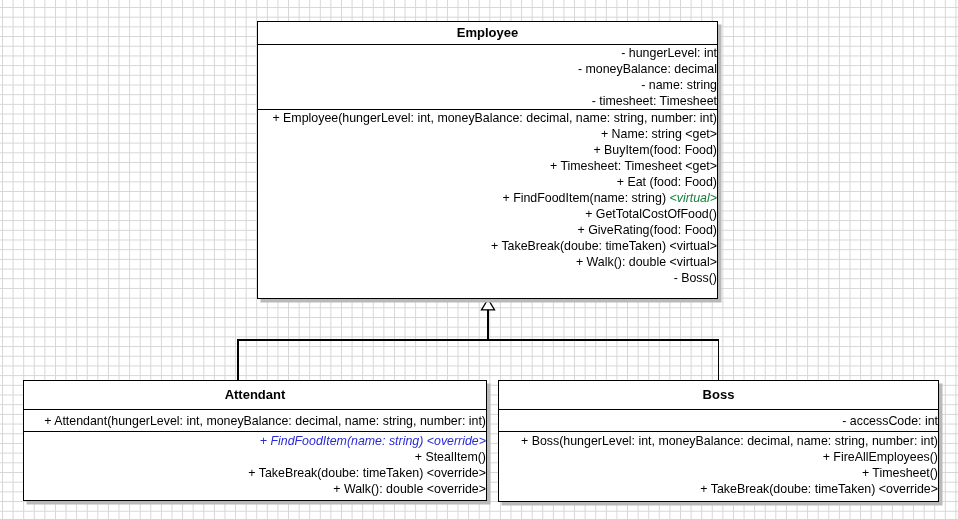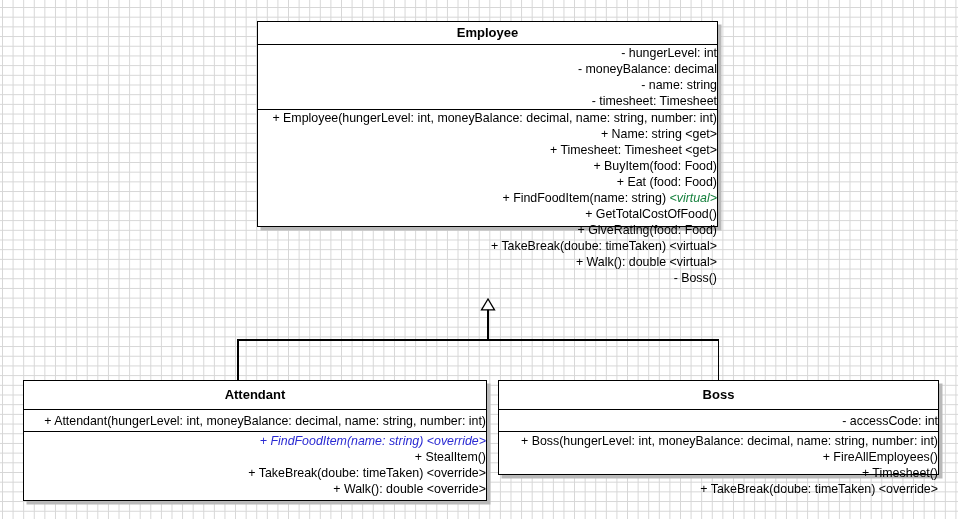--- a/index.html
+++ b/index.html
@@ -49,24 +49,24 @@
     white-space: nowrap;
     overflow: hidden;
     text-align: right;
   }
   .row.center-v { line-height: 22px; }
   .blue-italic { color: #2a2ad2; font-style: italic; }
   .ann { font-style: italic; }
   .ann.blue { color: #15803d; }
 
   
-  #box-employee  { left: 257px; top: 21px;  width: 461px; height: 206px; }
+  #box-employee  { left: 257px; top: 21px;  width: 461px; height: 278px; }
   #box-employee .uml-title { height: 23px; line-height: 21px; }
   #box-attendant { left: 23px;   top: 380px; width: 464px; height: 121px; }
-  #box-boss      { left: 498px; top: 380px; width: 441px; height: 95px; }
+  #box-boss      { left: 498px; top: 380px; width: 441px; height: 122px; }
   #box-attendant .uml-title, #box-boss .uml-title { height: 29px; line-height: 28px; }
   .single-row-compartment { height: 22px; }
   .methods-4 { padding-top: 1px; }
 
   
   .conn-line { position: absolute; background: #000000; }
   #conn-stem   { left: 487px;   top: 309px; width: 1.5px; height: 31px; }
   #conn-hbar   { left: 237px;   top: 339px; width: 482px; height: 1.5px; }
   #conn-drop-l { left: 237px;   top: 339px; width: 1.5px; height: 41px; }
   #conn-drop-r { left: 717.5px; top: 339px; width: 1.5px; height: 41px; }
@@ -89,22 +89,22 @@
     <div class="uml-title">Employee</div>
     <div class="compartment">
         <div class="row"><span>- hungerLevel: int</span></div>
         <div class="row"><span>- moneyBalance: decimal</span></div>
         <div class="row"><span>- name: string</span></div>
         <div class="row"><span>- timesheet: Timesheet</span></div>
       </div>
     <div class="compartment">
         <div class="row"><span>+ Employee(hungerLevel: int, moneyBalance: decimal, name: string, number: int)</span></div>
         <div class="row"><span>+ Name: string &lt;get&gt;</span></div>
+        <div class="row"><span>+ BuyItem(food: Food)</span></div>
         <div class="row"><span>+ Timesheet: Timesheet &lt;get&gt;</span></div>
-        <div class="row"><span>+ BuyItem(food: Food)</span></div>
         <div class="row"><span>+ Eat (food: Food)</span></div>
         <div class="row"><span>+ FindFoodItem(name: string) </span><span class="ann blue">&lt;virtual&gt;</span></div>
         <div class="row"><span>+ GetTotalCostOfFood()</span></div>
         <div class="row"><span>+ GiveRating(food: Food)</span></div>
         <div class="row"><span>+ TakeBreak(doube: timeTaken) &lt;virtual&gt;</span></div>
         <div class="row"><span>+ Walk(): double &lt;virtual&gt;</span></div>
         <div class="row"><span>- Boss()</span></div>
       </div>
   </div>
 

